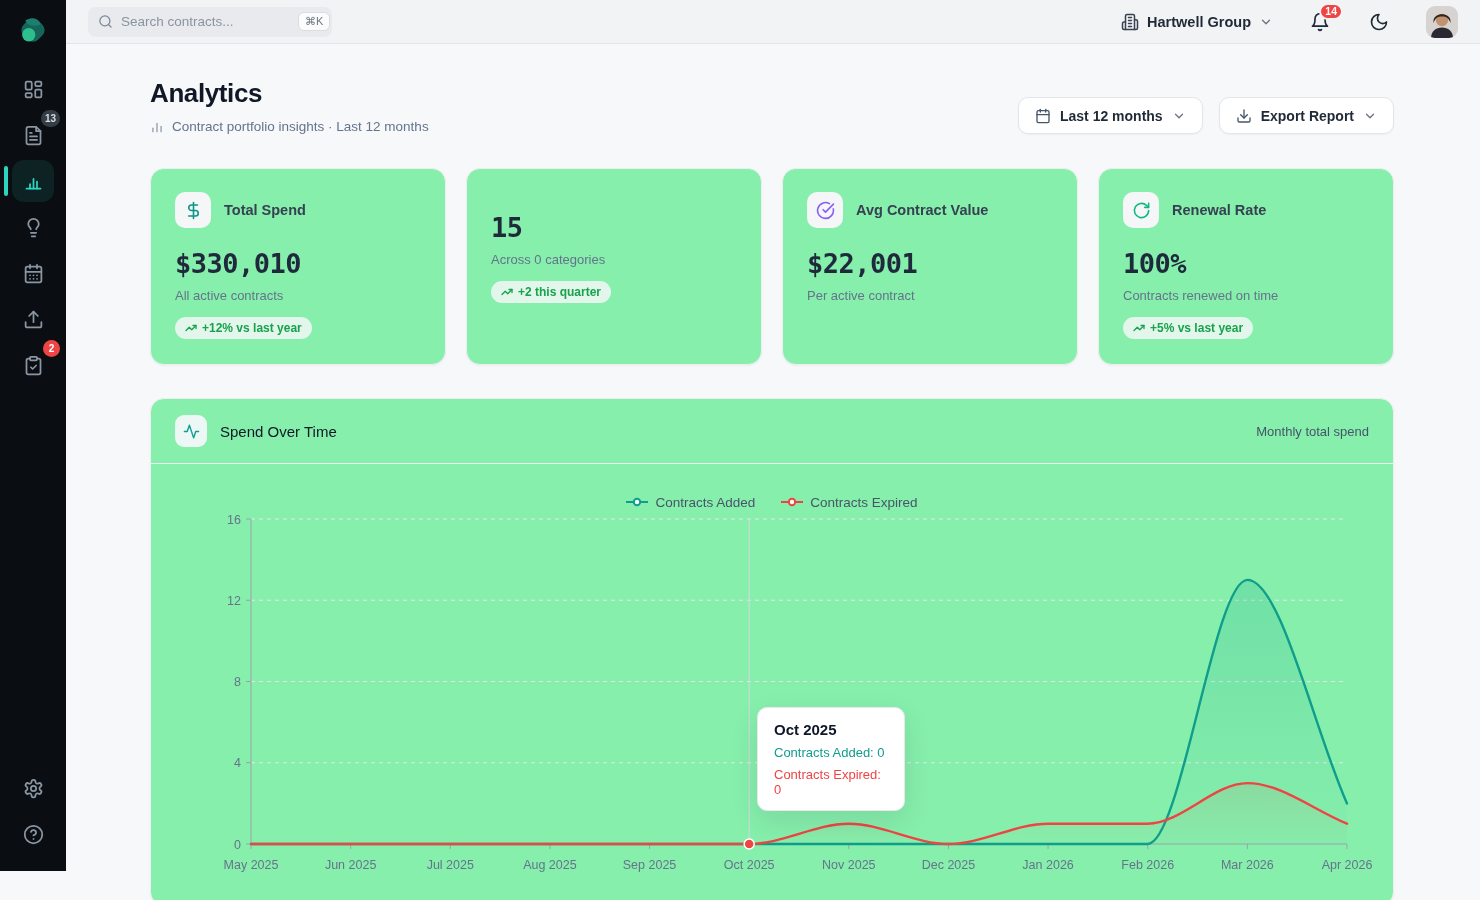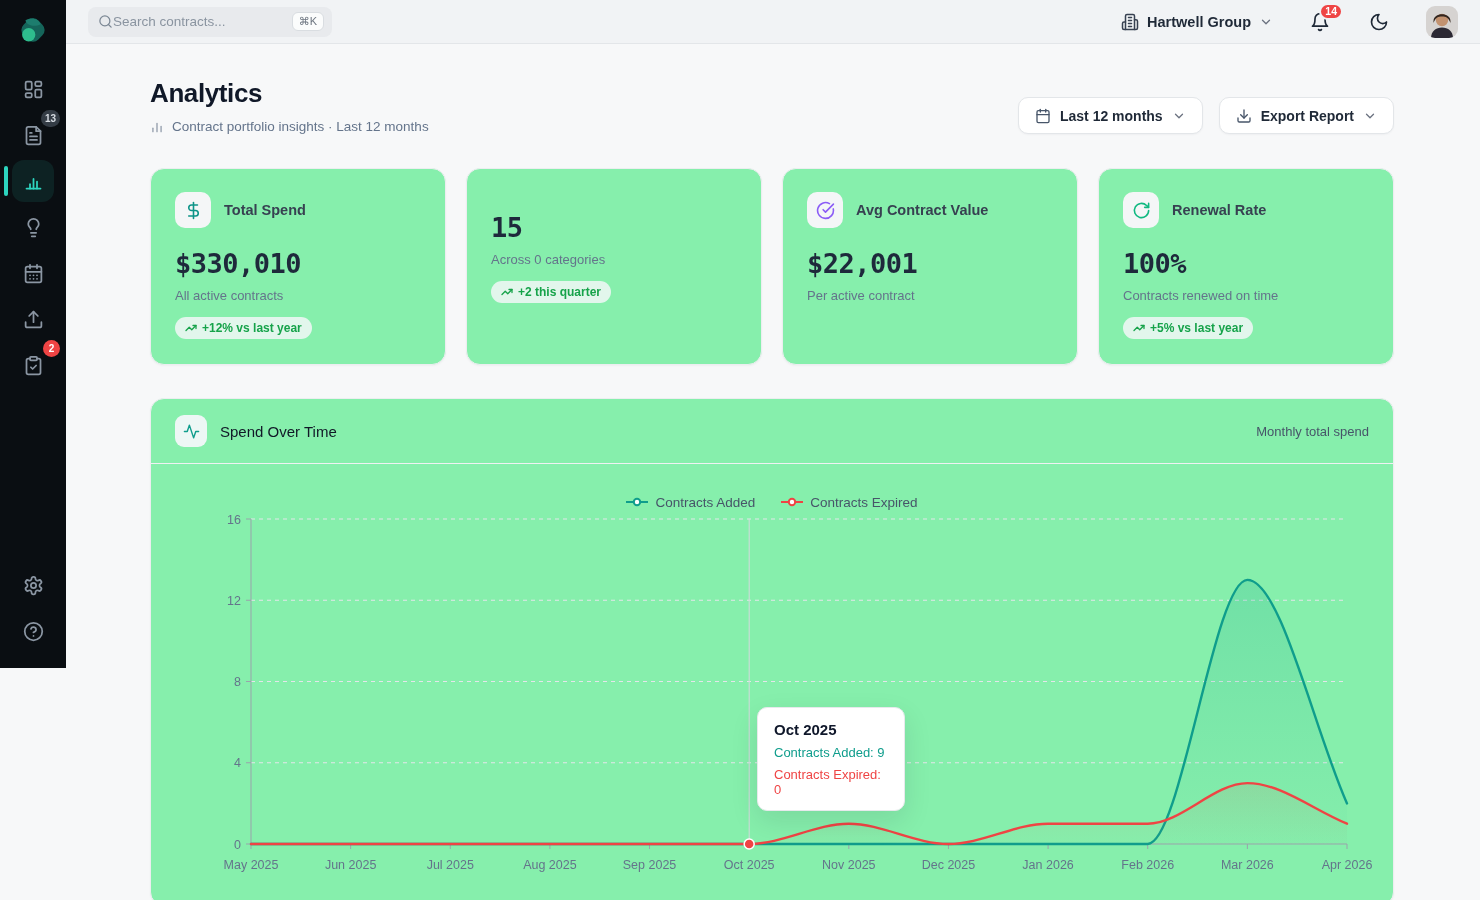--- a/index.html
+++ b/index.html
@@ -1,20 +1,20 @@
 <!DOCTYPE html>
 <html><head>
 <meta charset="utf-8">
 <style>
   * { margin:0; padding:0; box-sizing:border-box; }
   html,body { width:1480px; height:900px; overflow:hidden; background:#f7f8f9;
     font-family:"Liberation Sans", sans-serif; -webkit-font-smoothing:antialiased; }
 
   
-  .sidebar { position:fixed; left:0; top:0; width:66px; height:668px; background:#0a0e12;
+  .sidebar { position:fixed; left:0; top:0; width:66px; height:871px; background:#0a0e12;
     display:flex; flex-direction:column; align-items:center; z-index:30; }
   .logo { margin-top:10px; width:40px; height:40px; display:flex; align-items:center; justify-content:center; }
   .side-nav { display:flex; flex-direction:column; gap:4px; align-items:center; margin-top:18px; }
   .side-footer { margin-top:auto; margin-bottom:16px; display:flex; flex-direction:column; gap:4px; align-items:center; }
   .s-item { width:42px; height:42px; border-radius:12px; display:flex; align-items:center; justify-content:center;
     color:#8b96a3; position:relative; cursor:pointer; }
   .s-item svg { width:21px; height:21px; }
   .s-item.active { background:rgba(45,212,191,.10); color:#2dd4bf; }
   .s-item.active::before { content:''; position:absolute; left:-8px; top:6px; width:3.5px; height:30px;
     border-radius:4px; background:#2dd4bf; }
@@ -23,21 +23,21 @@
     justify-content:center; padding:0 4px; }
   .s-badge.red { background:#ef4444; color:#fff; }
 
   
   .topbar { position:fixed; left:66px; right:0; top:0; height:44px; background:#f1f3f5;
     border-bottom:1px solid #e3e6e9; display:flex; align-items:center; padding:0 22px; z-index:20; }
   .search { width:244px; height:30px; background:#e8eaed; border-radius:8px; display:flex; align-items:center;
     padding:0 8px 0 10px; color:#7b8794; }
   .search svg { width:15px; height:15px; flex:none; }
   .search input { flex:1; border:none; outline:none; background:transparent; font-size:13.5px; color:#53606e;
-    margin-left:0; font-family:"Liberation Sans", sans-serif; }
+    margin-left:8px; font-family:"Liberation Sans", sans-serif; }
   .search input::placeholder { color:#8a94a0; }
   .kbd { font-size:11px; color:#6e7681; background:#fbfcfc; border:1px solid #d9dde1; border-radius:6px;
     padding:3px 6px; line-height:1; }
   .topbar-right { margin-left:auto; display:flex; align-items:center; gap:35px; }
   .org { display:flex; align-items:center; gap:8px; color:#1f2937; font-size:14.5px; font-weight:700; cursor:pointer; }
   .org svg.bld { width:18px; height:18px; color:#374151; }
   .org svg.chv { width:14px; height:14px; color:#6b7280; }
   .icon-btn { position:relative; width:24px; height:24px; display:flex; align-items:center; justify-content:center;
     color:#1f2937; cursor:pointer; }
   .icon-btn svg { width:20px; height:20px; }
@@ -431,19 +431,19 @@
           <line x1="1196" x2="1196" y1="332" y2="337" class="axis"></line>
           <text x="1196" y="357" class="ticklabel" text-anchor="middle">Apr 2026</text>
           <path d="M100,332C133.2,332.0 166.4,332.0 199.6,332.0C232.8,332.0 266.1,332.0 299.3,332.0C332.5,332.0 365.7,332.0 398.9,332.0C432.1,332.0 465.3,332.0 498.5,332.0C531.8,332.0 565.0,332.0 598.2,332.0C631.4,332.0 664.6,332.0 697.8,332.0C731.0,332.0 764.2,332.0 797.5,332.0C830.7,332.0 863.9,332.0 897.1,332.0C930.3,332.0 963.5,332.0 996.7,332.0C1029.9,332.0 1063.2,67.9 1096.4,67.9C1129.6,67.9 1162.8,216.9 1196.0,291.4L1196,332 L100,332 Z" fill="url(#grad0)" stroke="none"></path>
           <path d="M100,332C133.2,332.0 166.4,332.0 199.6,332.0C232.8,332.0 266.1,332.0 299.3,332.0C332.5,332.0 365.7,332.0 398.9,332.0C432.1,332.0 465.3,332.0 498.5,332.0C531.8,332.0 565.0,332.0 598.2,332.0C631.4,332.0 664.6,332.0 697.8,332.0C731.0,332.0 764.2,332.0 797.5,332.0C830.7,332.0 863.9,332.0 897.1,332.0C930.3,332.0 963.5,332.0 996.7,332.0C1029.9,332.0 1063.2,67.9 1096.4,67.9C1129.6,67.9 1162.8,216.9 1196.0,291.4" fill="none" stroke="#0f9d8c" stroke-width="2.4" stroke-linecap="round"></path>
           <path d="M100,332C133.2,332.0 166.4,332.0 199.6,332.0C232.8,332.0 266.1,332.0 299.3,332.0C332.5,332.0 365.7,332.0 398.9,332.0C432.1,332.0 465.3,332.0 498.5,332.0C531.8,332.0 565.0,332.0 598.2,332.0C631.4,332.0 664.6,311.7 697.8,311.7C731.0,311.7 764.2,332.0 797.5,332.0C830.7,332.0 863.9,311.7 897.1,311.7C930.3,311.7 963.5,311.7 996.7,311.7C1029.9,311.7 1063.2,271.1 1096.4,271.1C1129.6,271.1 1162.8,298.1 1196.0,311.7L1196,332 L100,332 Z" fill="url(#grad1)" stroke="none"></path>
           <path d="M100,332C133.2,332.0 166.4,332.0 199.6,332.0C232.8,332.0 266.1,332.0 299.3,332.0C332.5,332.0 365.7,332.0 398.9,332.0C432.1,332.0 465.3,332.0 498.5,332.0C531.8,332.0 565.0,332.0 598.2,332.0C631.4,332.0 664.6,311.7 697.8,311.7C731.0,311.7 764.2,332.0 797.5,332.0C830.7,332.0 863.9,311.7 897.1,311.7C930.3,311.7 963.5,311.7 996.7,311.7C1029.9,311.7 1063.2,271.1 1096.4,271.1C1129.6,271.1 1162.8,298.1 1196.0,311.7" fill="none" stroke="#ef4444" stroke-width="2.4" stroke-linecap="round"></path>
           <circle cx="598.1818181818182" cy="332" r="5" fill="#ef4444" stroke="#ffffff" stroke-width="1.5"></circle>
         </svg>
       <div class="tooltip">
         <div class="tooltip-title">Oct 2025</div>
-        <div class="tooltip-row row-added">Contracts Added: 9</div>
+        <div class="tooltip-row row-added">Contracts Added: 0</div>
         <div class="tooltip-row row-expired">Contracts Expired: 0</div>
       </div>
     </div>
   </section>
 
 </main>
 
 </body></html>

